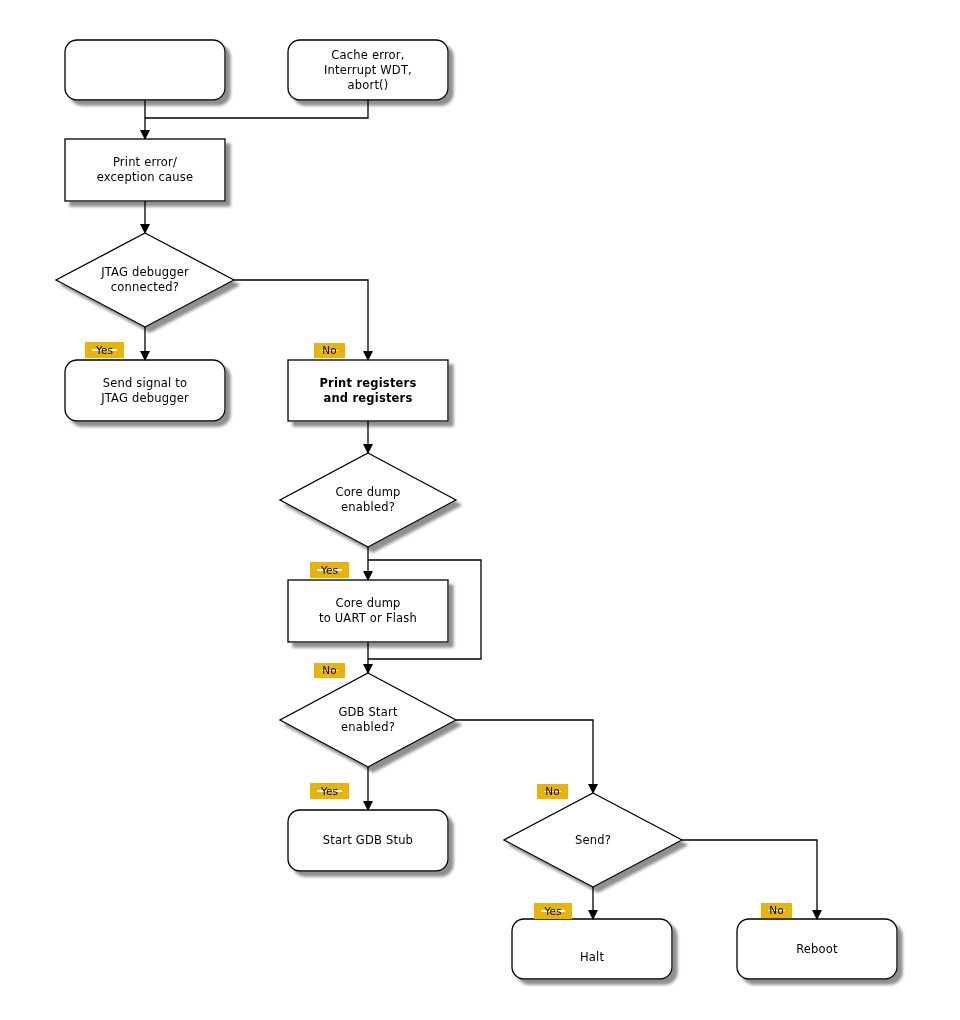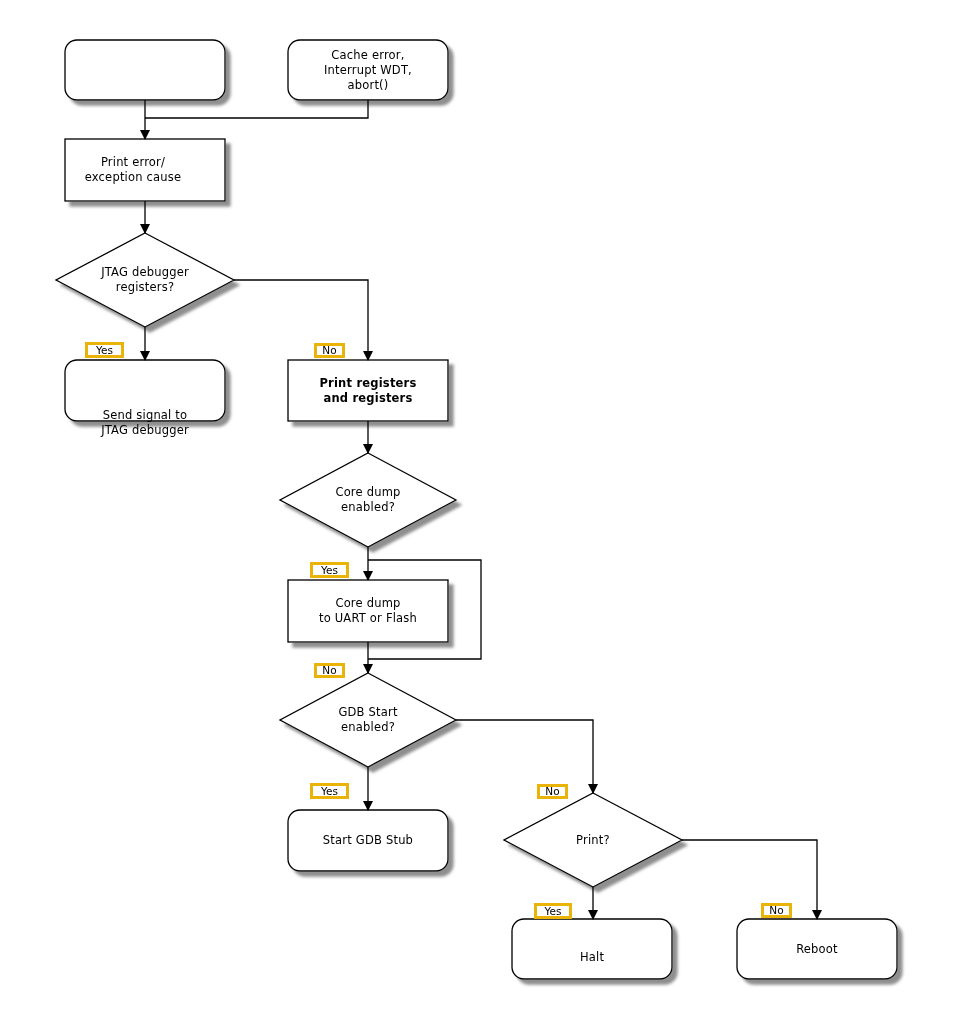--- a/index.html
+++ b/index.html
@@ -21,21 +21,21 @@
     justify-content: center;
     text-align: center;
     font-size: 11.5px;
     line-height: 15px;
     letter-spacing: 0.2px;
     color: #000000;
   }
   .edgelabel {
     position: absolute;
     box-sizing: border-box;
-    border: 3px solid #eab308;
+    border: 7px solid #eab308;
     background: #ffffff;
     display: flex;
     align-items: center;
     justify-content: center;
     font-size: 10.5px;
     line-height: 1;
     color: #000000;
   }
 </style>
 </head>
@@ -84,29 +84,29 @@
       <polyline class="edge" points="593,887 593,919" marker-end="url(#arrow)"></polyline>
       <polyline class="edge" points="682,840 817,840 817,919" marker-end="url(#arrow)"></polyline>
     </g>
   </svg>
 
   <div class="nodelabel" style="left:288px; top:40px; width:160px; height:60px;">
     <span>Cache error,</span>
     <span>Interrupt WDT,</span>
     <span>abort()</span>
   </div>
-  <div class="nodelabel" style="left:53px; top:139px; width:160px; height:62px;">
+  <div class="nodelabel" style="left:65px; top:139px; width:160px; height:62px;">
     <span>Print error/</span>
     <span>exception cause</span>
   </div>
   <div class="nodelabel" style="left:56px; top:233px; width:178px; height:94px;">
     <span>JTAG debugger</span>
-    <span>registers?</span>
+    <span>connected?</span>
   </div>
-  <div class="nodelabel" style="left:65px; top:360px; width:160px; height:61px;margin-top:32px;">
+  <div class="nodelabel" style="left:65px; top:360px; width:160px; height:61px;">
     <span>Send signal to</span>
     <span>JTAG debugger</span>
   </div>
   <div class="nodelabel" style="left:288px; top:360px; width:160px; height:61px;font-weight:bold;">
     <span>Print registers</span>
     <span>and registers</span>
   </div>
   <div class="nodelabel" style="left:280px; top:453px; width:176px; height:94px;">
     <span>Core dump</span>
     <span>enabled?</span>
@@ -116,21 +116,21 @@
     <span>to UART or Flash</span>
   </div>
   <div class="nodelabel" style="left:280px; top:673px; width:176px; height:94px;">
     <span>GDB Start</span>
     <span>enabled?</span>
   </div>
   <div class="nodelabel" style="left:288px; top:810px; width:160px; height:61px;">
     <span>Start GDB Stub</span>
   </div>
   <div class="nodelabel" style="left:504px; top:793px; width:178px; height:94px;">
-    <span>Print?</span>
+    <span>Send?</span>
   </div>
   <div class="nodelabel" style="left:512px; top:919px; width:160px; height:76px;">
     <span>Halt</span>
   </div>
   <div class="nodelabel" style="left:737px; top:919px; width:160px; height:60px;">
     <span>Reboot</span>
   </div>
 
   <div class="edgelabel" style="left:85px;  top:342px; width:39px; height:16px;">Yes</div>
   <div class="edgelabel" style="left:314px; top:343px; width:31px; height:15px;">No</div>

